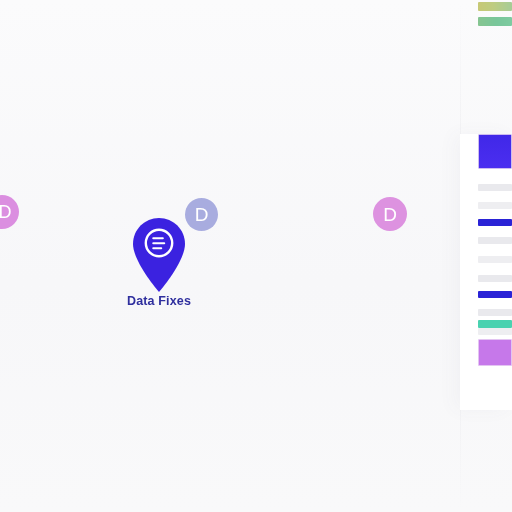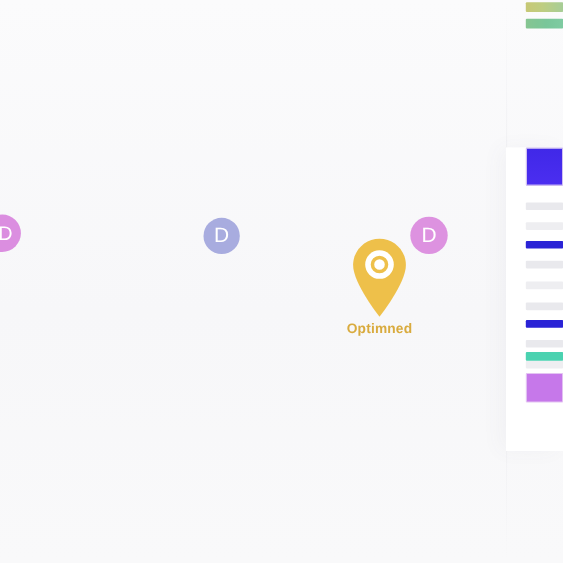--- a/index.html
+++ b/index.html
@@ -169,33 +169,37 @@
 
   <div class="seam" style="left:460px"></div>
 
   <div class="strip strip-olive"></div>
   <div class="strip strip-green"></div>
 
   <div class="badge" id="badge-d-left">
     <span>D</span>
   </div>
 
+  <div class="marker" id="marker-data-fixes">
+    <svg class="pin-svg" width="62" height="78" viewBox="0 0 62 78">
+      <path d="M31 2 C16.6 2 5 13.6 5 28 C5 46 31 76 31 76 C31 76 57 46 57 28 C57 13.6 45.4 2 31 2 Z" fill="#3b22e0"></path>
+      <circle cx="31" cy="27" r="13.2" fill="none" stroke="#ffffff" stroke-width="2.4"></circle>
+      <g stroke="#ffffff" stroke-width="2.1" stroke-linecap="round">
+        <path d="M25.3 22.2 L34.8 22.2"></path>
+        <path d="M25.3 27.2 L36.2 27.2"></path>
+        <path d="M25.3 32.2 L33.2 32.2"></path>
+      </g>
+    </svg>
+    <div class="label">Data Fixes</div>
+  </div>
 
   <div class="badge" id="badge-d-blue">
     <span>D</span>
   </div>
 
-  <div class="marker" id="marker-optimized">
-    <svg class="pin-svg" width="58" height="78" viewBox="0 0 58 78">
-      <path d="M29 3 C15.7 3 5 13.7 5 27 C5 44 29 74 29 74 C29 74 53 44 53 27 C53 13.7 42.3 3 29 3 Z" fill="#eec04a"></path>
-      <circle cx="29" cy="26.5" r="13" fill="#ffffff"></circle>
-      <circle cx="29" cy="26.5" r="6.4" fill="none" stroke="#eec04a" stroke-width="3.2"></circle>
-    </svg>
-    <div class="label">Optimned</div>
-  </div>
 
   <div class="badge" id="badge-d-pink">
     <span>D</span>
   </div>
 
   <div id="side-card">
     <div class="card-row bar-blue-block" style="top:0px"></div>
     <div class="card-row bar-gray" style="top:50px"></div>
     <div class="card-row bar-gray-dim" style="top:68px"></div>
     <div class="card-row bar-blue" style="top:85px"></div>

